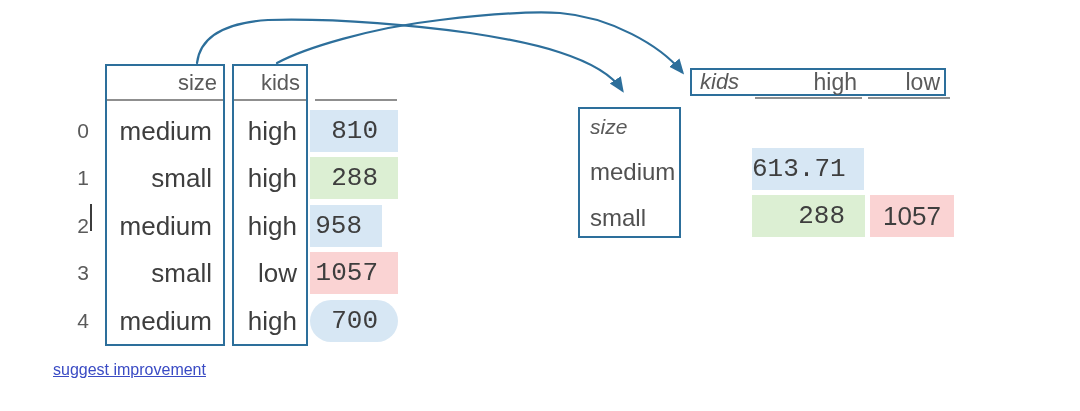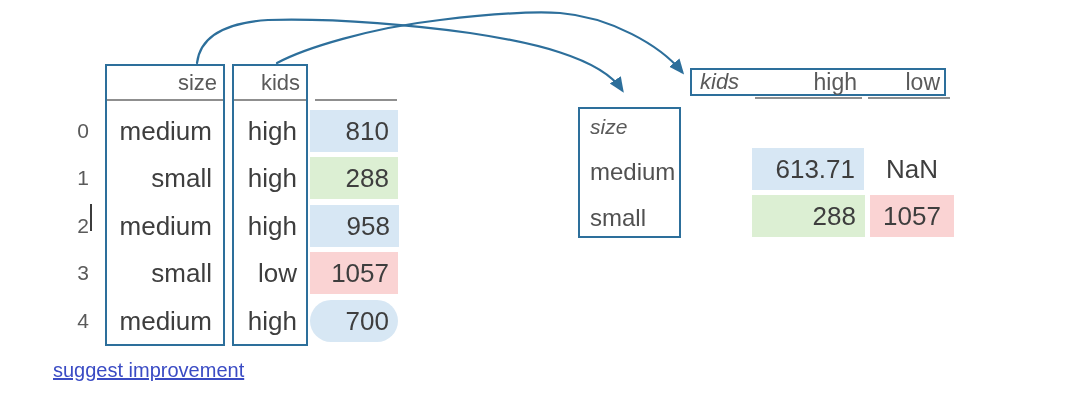--- a/index.html
+++ b/index.html
@@ -15,31 +15,31 @@
   }
   .bluebox{position:absolute;border:2px solid var(--box-blue);box-sizing:border-box;background:transparent;}
   .gline{position:absolute;height:2px;background:var(--underline-gray);}
   .hdr{position:absolute;height:34px;line-height:34px;font-size:22px;color:var(--header-gray);}
   .hdr.right{text-align:right;}
   .hdr.center{text-align:center;}
   .cell{position:absolute;height:42px;line-height:42px;font-size:26px;color:var(--text-dark);box-sizing:border-box;}
   .cell.right{text-align:right;}
   .cell.center{text-align:center;}
   .idx{position:absolute;height:42px;line-height:42px;font-size:21px;color:var(--header-gray);text-align:right;}
-  .pcell{padding-right:9px;}
+  .pcell{padding-right:20px;font-family:Liberation Mono, monospace;}
   [data-color="blue"]{background:var(--cell-blue);}
   [data-color="green"]{background:var(--cell-green);}
   [data-color="red"]{background:var(--cell-red);}
   [data-color="none"]{background:transparent;}
   .caret{position:absolute;width:2px;background:#3c3c3c;}
   .pivot-label{position:absolute;font-style:italic;color:var(--header-gray);}
   .pivot-idx{position:absolute;height:42px;line-height:42px;font-size:24px;color:var(--index-gray);}
   .arrows{position:absolute;left:0;top:0;pointer-events:none;}
   a.suggest{
-    position:absolute;left:53px;top:357px;font-size:20px;line-height:26px;
+    position:absolute;left:53px;top:357px;font-size:16px;line-height:26px;
     color:var(--link-blue);text-decoration:underline;cursor:pointer;
   }
 </style>
 </head>
 <body>
 
 <div class="canvas">
 
   <div class="idx" style="left:57px;top:110px;width:32px;">0</div>
   <div class="idx" style="left:57px;top:157px;width:32px;">1</div>
@@ -64,21 +64,21 @@
   <div class="cell right" style="left:107px;top:300px;width:105px;">medium</div>
 
   <div class="cell right" style="left:234px;top:110px;width:63px;">high</div>
   <div class="cell right" style="left:234px;top:157px;width:63px;">high</div>
   <div class="cell right" style="left:234px;top:205px;width:63px;">high</div>
   <div class="cell right" style="left:234px;top:252px;width:63px;">low</div>
   <div class="cell right" style="left:234px;top:300px;width:63px;">high</div>
 
   <div class="cell right pcell" style="left:310px;top:110px;width:88px;" data-color="blue">810</div>
   <div class="cell right pcell" style="left:310px;top:157px;width:88px;" data-color="green">288</div>
-  <div class="cell right pcell" style="left:310px;top:205px;width:89px;" data-color="blue">958</div>
+  <div class="cell right pcell" style="left:310px;top:205px;width:72px;" data-color="blue">958</div>
   <div class="cell right pcell" style="left:310px;top:252px;width:88px;" data-color="red">1057</div>
   <div class="cell right pcell" style="left:310px;top:300px;width:88px;border-radius:21px;" data-color="blue">700</div>
 
   <svg class="arrows" width="1080" height="411" viewBox="0 0 1080 411">
     <defs>
       <marker id="ah" orient="auto" markerWidth="9" markerHeight="8" refX="5.5" refY="3">
         <path d="M0,0 L7,3 L0,6 Z" fill="#2d6f9b"></path>
       </marker>
     </defs>
     <path d="M197,63 C200,38 222,23 268,20 C340,18 420,26 470,33 C530,42 600,57 622,90" fill="none" stroke="#2d6f9b" stroke-width="2.2" stroke-linecap="round" marker-end="url(#ah)"></path>
@@ -91,19 +91,18 @@
   <div class="hdr right" style="left:860px;top:65px;width:80px;font-size:23px;">low</div>
   <div class="gline" style="left:755px;top:97px;width:107px;"></div>
   <div class="gline" style="left:868px;top:97px;width:82px;"></div>
 
   <div class="bluebox" style="left:578px;top:107px;width:103px;height:131px;"></div>
   <div class="pivot-label" style="left:590px;top:114px;height:26px;line-height:26px;font-size:21px;">size</div>
   <div class="pivot-idx" style="left:590px;top:151px;">medium</div>
   <div class="pivot-idx" style="left:590px;top:197px;">small</div>
 
   <div class="cell right pcell" style="left:752px;top:148px;width:112px;" data-color="blue">613.71</div>
-  <div class="cell center" style="left:870px;top:148px;width:84px;" data-color="none">NaN</div>
   <div class="cell right pcell" style="left:752px;top:195px;width:113px;" data-color="green">288</div>
   <div class="cell center" style="left:870px;top:195px;width:84px;" data-color="red">1057</div>
 
   <a class="suggest" href="#">suggest improvement</a>
 
 </div>
 
 </body></html>

